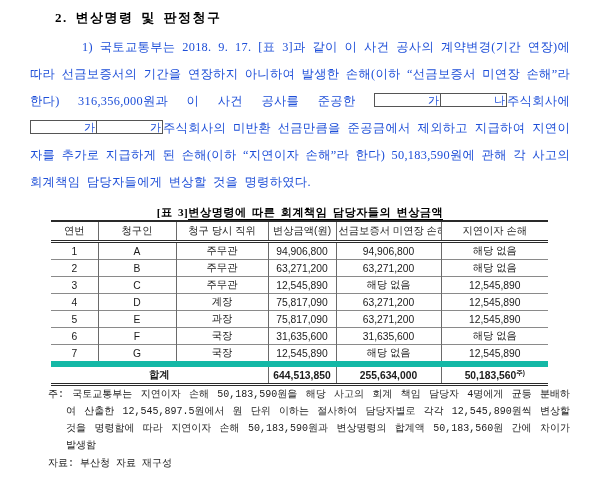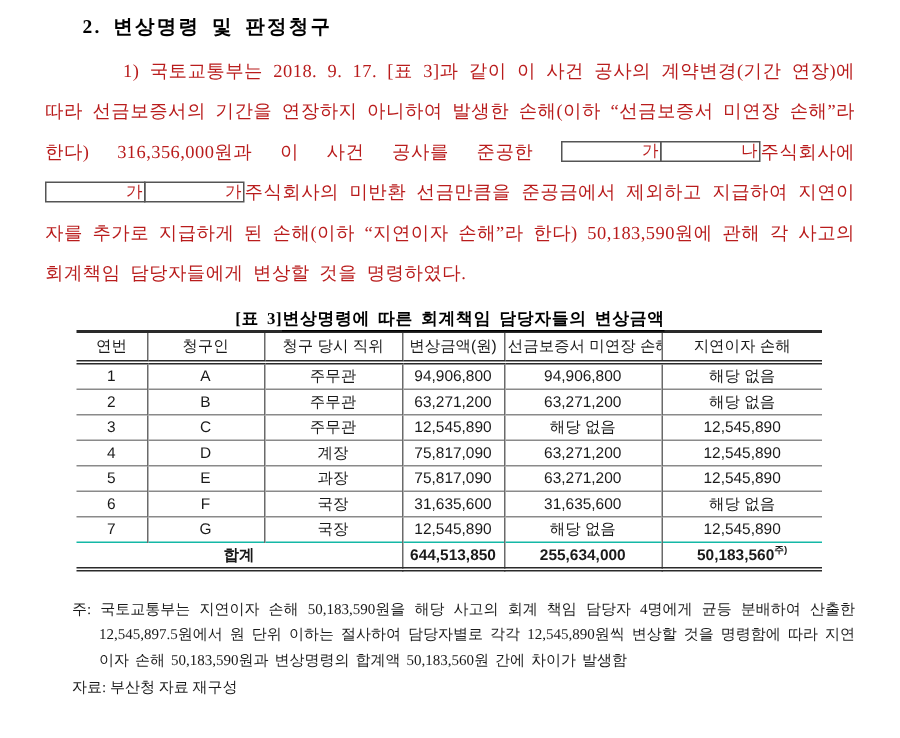--- a/index.html
+++ b/index.html
@@ -21,21 +21,21 @@
     color: #000;
   }
   .para {
     margin: 7px 30px 0 30px;
     font-size: 12.3px;
     line-height: 27px;
     text-align: justify;
     text-indent: 52px;
     word-spacing: 3px;
     letter-spacing: 0.3px;
-    color: #b91c1c;
+    color: #1d4ed8;
   }
   .boxed {
     display: inline-block;
     border: 1px solid #555;
     font-size: 11px;
     line-height: 12px;
     padding: 0 1px;
     vertical-align: 1px;
     letter-spacing: 0;
   }
@@ -80,25 +80,25 @@
     overflow: hidden;
     white-space: nowrap;
   }
   table.data-table thead th {
     height: 18px;
     font-weight: normal;
     border-bottom: 3px double #2a2a2a;
   }
   table.data-table th + th, table.data-table td + td { border-left: 1px solid #6a6a6a; }
   table.data-table tbody tr + tr td { border-top: 1px solid #8a8a8a; }
-  table.data-table tr.total-row td { font-weight: bold; border-top: 1px solid #14b8a6; }
+  table.data-table tr.total-row td { font-weight: bold; border-top: 6px solid #14b8a6; }
   .fn-mark { font-size: 6.5px; vertical-align: super; line-height: 0; }
   .notes {
-    margin: 17px 30px 0 48px;
-    font-family: Liberation Serif, serif;
+    margin: 0 30px 0 48px;
+    font-family: Liberation Mono, monospace;
     font-size: 10px;
     line-height: 17px;
     color: #1a1a1a;
   }
   .note-line {
     padding-left: 18px;
     text-indent: -18px;
     text-align: justify;
     word-spacing: 1.5px;
   }

